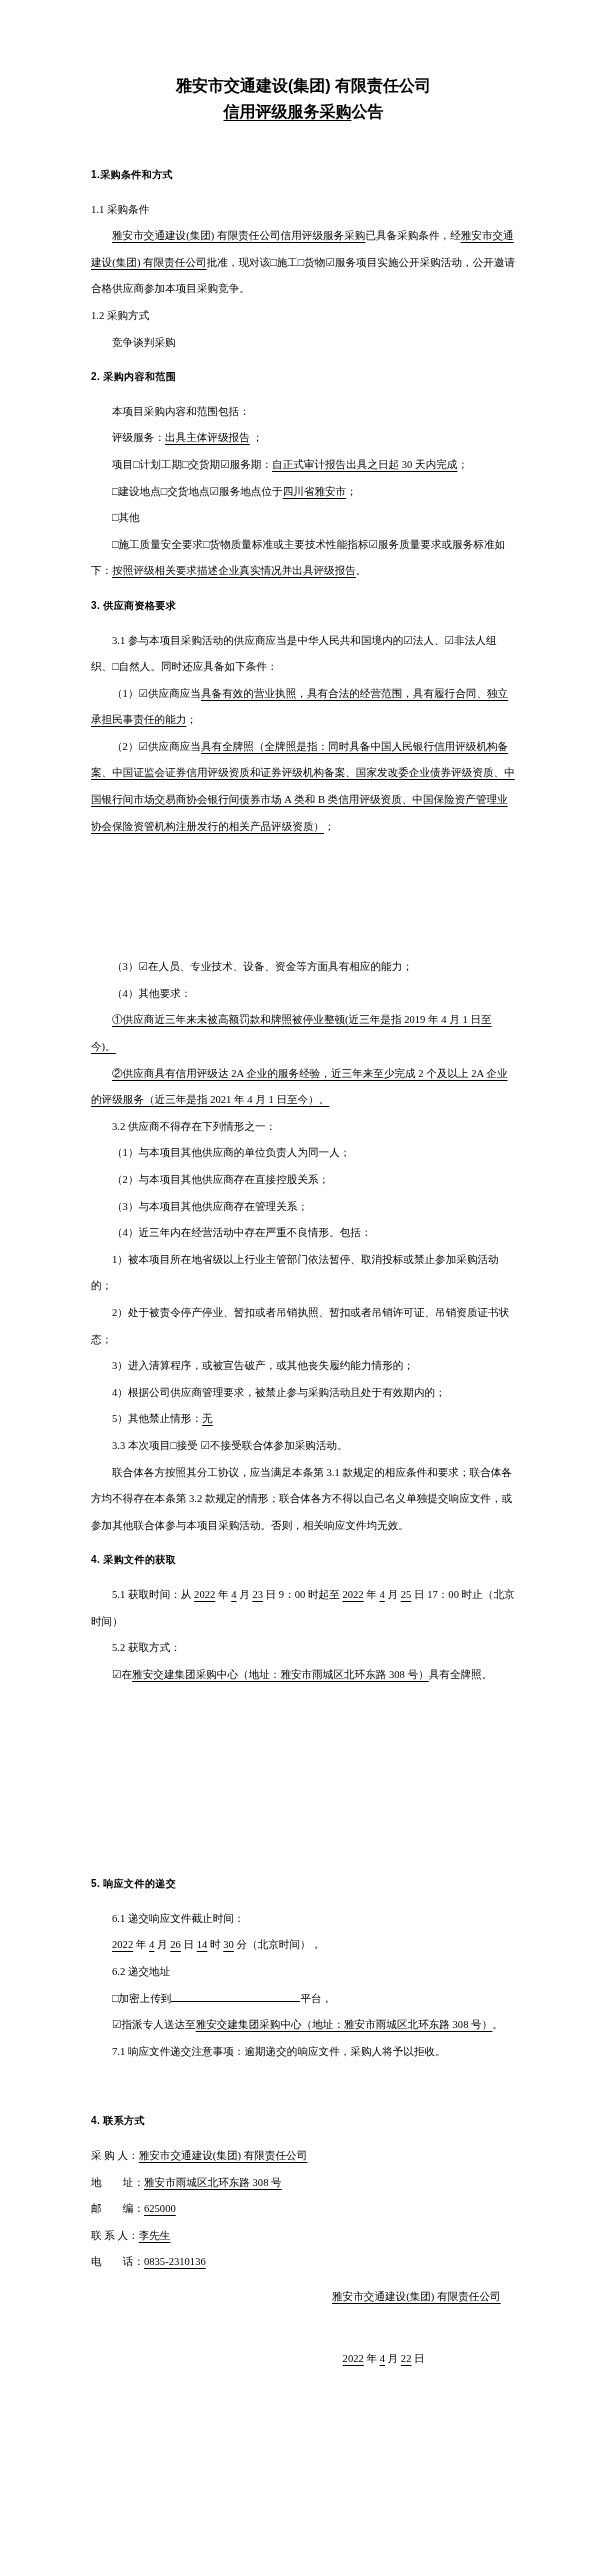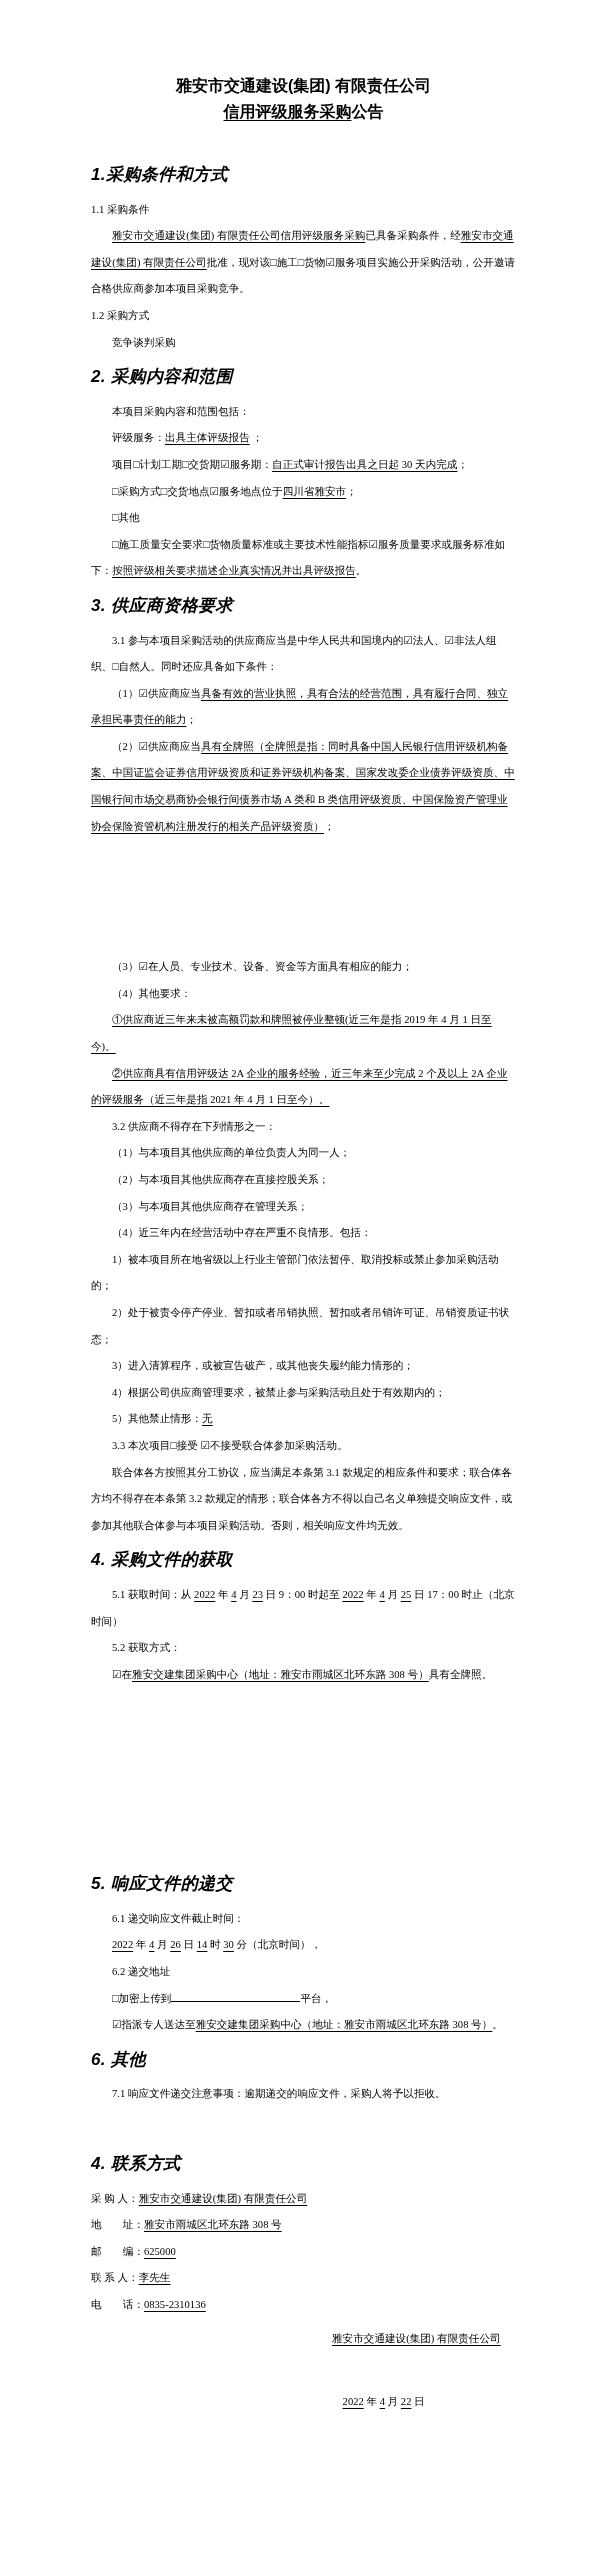--- a/index.html
+++ b/index.html
@@ -19,25 +19,24 @@
     text-align:center;
     font-family:"Liberation Sans","DejaVu Sans",sans-serif;
     font-weight:bold;
     font-size:16px;
     line-height:26px;
     margin:0;
   }
   .sec-heading{
     font-family:"Liberation Sans","DejaVu Sans",sans-serif;
     font-weight:bold;
-    font-size:17px;
+    font-size:10px;
     line-height:23px;
     margin:9px 0 10.6px 0;
     letter-spacing:0.4px;
-    font-style:italic;
   }
   .para{margin:0;}
   .indent{text-indent:21px;}
   .u{text-decoration:underline;text-underline-offset:3px;text-decoration-thickness:0.8px;}
   .blank{
     display:inline-block;
     border-bottom:0.8px solid #000;
     height:10.6px;
     vertical-align:baseline;
   }
@@ -66,21 +65,21 @@
   <h2 class="sec-heading" style="margin-top:38px;">1.采购条件和方式</h2>
   <p class="para">1.1 采购条件</p>
   <p class="para indent"><span class="u">雅安市交通建设(集团) 有限责任公司信用评级服务采购</span><span>已具备采购条件，经</span><span class="u">雅安市交通建设(集团) 有限责任公司</span><span>批准，现对该</span><span>□</span><span>施工</span><span>□</span><span>货物</span><span>☑</span><span>服务项目实施公开采购活动，公开邀请合格供应商参加本项目采购竞争。</span></p>
   <p class="para">1.2 采购方式</p>
   <p class="para indent">竞争谈判采购</p>
 
   <h2 class="sec-heading">2. 采购内容和范围</h2>
   <p class="para indent">本项目采购内容和范围包括：</p>
   <p class="para indent"><span>评级服务：</span><span class="u">出具主体评级报告</span><span> ；</span></p>
   <p class="para indent"><span>项目</span><span>□</span><span>计划工期</span><span>□</span><span>交货期</span><span>☑</span><span>服务期：</span><span class="u">自正式审计报告出具之日起 30 天内完成</span><span>；</span></p>
-  <p class="para indent"><span>□</span><span>采购方式</span><span>□</span><span>交货地点</span><span>☑</span><span>服务地点位于</span><span class="u">四川省雅安市</span><span>；</span></p>
+  <p class="para indent"><span>□</span><span>建设地点</span><span>□</span><span>交货地点</span><span>☑</span><span>服务地点位于</span><span class="u">四川省雅安市</span><span>；</span></p>
   <p class="para indent"><span>□</span><span>其他</span></p>
   <p class="para indent"><span>□</span><span>施工质量安全要求</span><span>□</span><span>货物质量标准或主要技术性能指标</span><span>☑</span><span>服务质量要求或服务标准如下：</span><span class="u">按照评级相关要求描述企业真实情况并出具评级报告</span><span>。</span></p>
 
   <h2 class="sec-heading">3.  供应商资格要求</h2>
   <p class="para indent"><span>3.1 参与本项目采购活动的供应商应当是中华人民共和国境内的</span><span>☑</span><span>法人、</span><span>☑</span><span>非法人组织、</span><span>□</span><span>自然人。同时还应具备如下条件：</span></p>
   <p class="para indent"><span>（1）</span><span>☑</span><span>供应商应当</span><span class="u">具备有效的营业执照，具有合法的经营范围，具有履行合同、独立承担民事责任的能力</span><span>；</span></p>
   <p class="para indent"><span>（2）</span><span>☑</span><span>供应商应当</span><span class="u">具有全牌照（全牌照是指：同时具备中国人民银行信用评级机构备案、中国证监会证券信用评级资质和证券评级机构备案、国家发改委企业债券评级资质、中国银行间市场交易商协会银行间债券市场 A 类和 B 类信用评级资质、中国保险资产管理业协会保险资管机构注册发行的相关产品评级资质）</span><span>；</span></p>
 
   <div class="gap gap-page1"></div>
 
@@ -108,21 +107,20 @@
 
   <div class="gap gap-page2"></div>
 
   <h2 class="sec-heading">5. 响应文件的递交</h2>
   <p class="para indent">6.1 递交响应文件截止时间：</p>
   <p class="para indent"><span class="u">2022</span><span> 年 </span><span class="u">4</span><span> 月 </span><span class="u">26</span><span> 日 </span><span class="u">14</span><span> 时 </span><span class="u">30</span><span> 分（北京时间），</span></p>
   <p class="para indent">6.2 递交地址</p>
   <p class="para indent"><span>□</span><span>加密上传到</span><span class="blank" style="width: 129px;"></span><span>平台，</span></p>
   <p class="para indent"><span>☑</span><span>指派专人送达至</span><span class="u">雅安交建集团采购中心（地址：雅安市雨城区北环东路 308 号）</span><span>。</span></p>
 
-  <h2 class="sec-heading">6. 其他</h2>
   <p class="para indent">7.1 响应文件递交注意事项：逾期递交的响应文件，采购人将予以拒收。</p>
 
   <div class="gap gap-contact"></div>
 
   <h2 class="sec-heading">4. 联系方式</h2>
   <p class="para contact-row"><span>采 购 人：</span><span class="u">雅安市交通建设(集团) 有限责任公司</span></p>
   <p class="para contact-row"><span>地　　址：</span><span class="u">雅安市雨城区北环东路 308 号</span></p>
   <p class="para contact-row"><span>邮　　编：</span><span class="u">625000</span></p>
   <p class="para contact-row"><span>联 系 人：</span><span class="u">李先生</span></p>
   <p class="para contact-row"><span>电　　话：</span><span class="u">0835-2310136</span></p>

